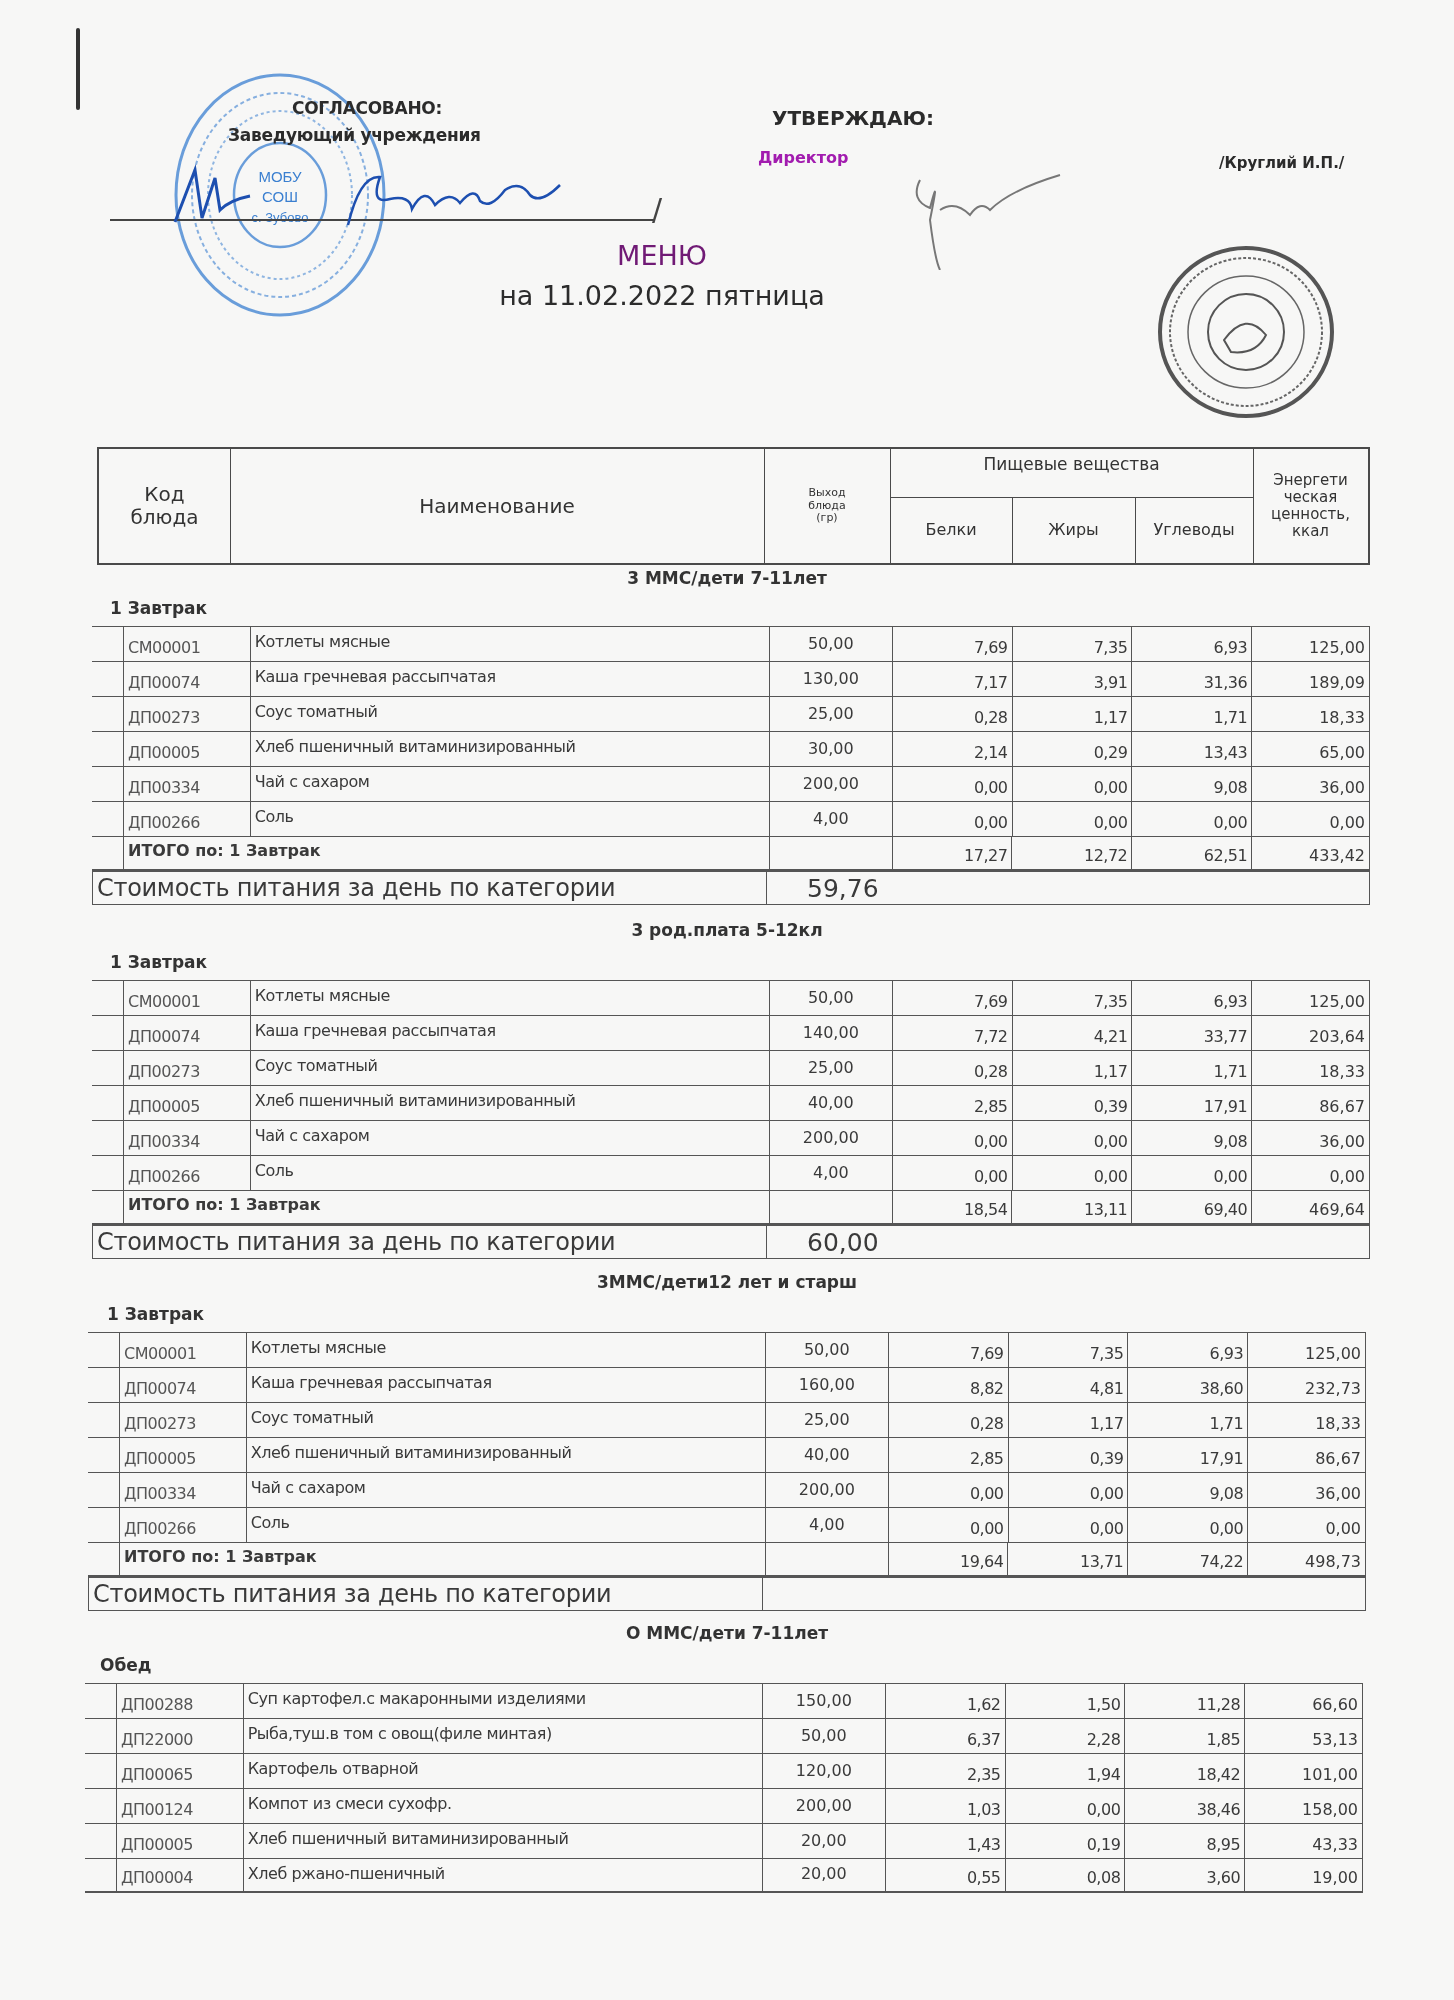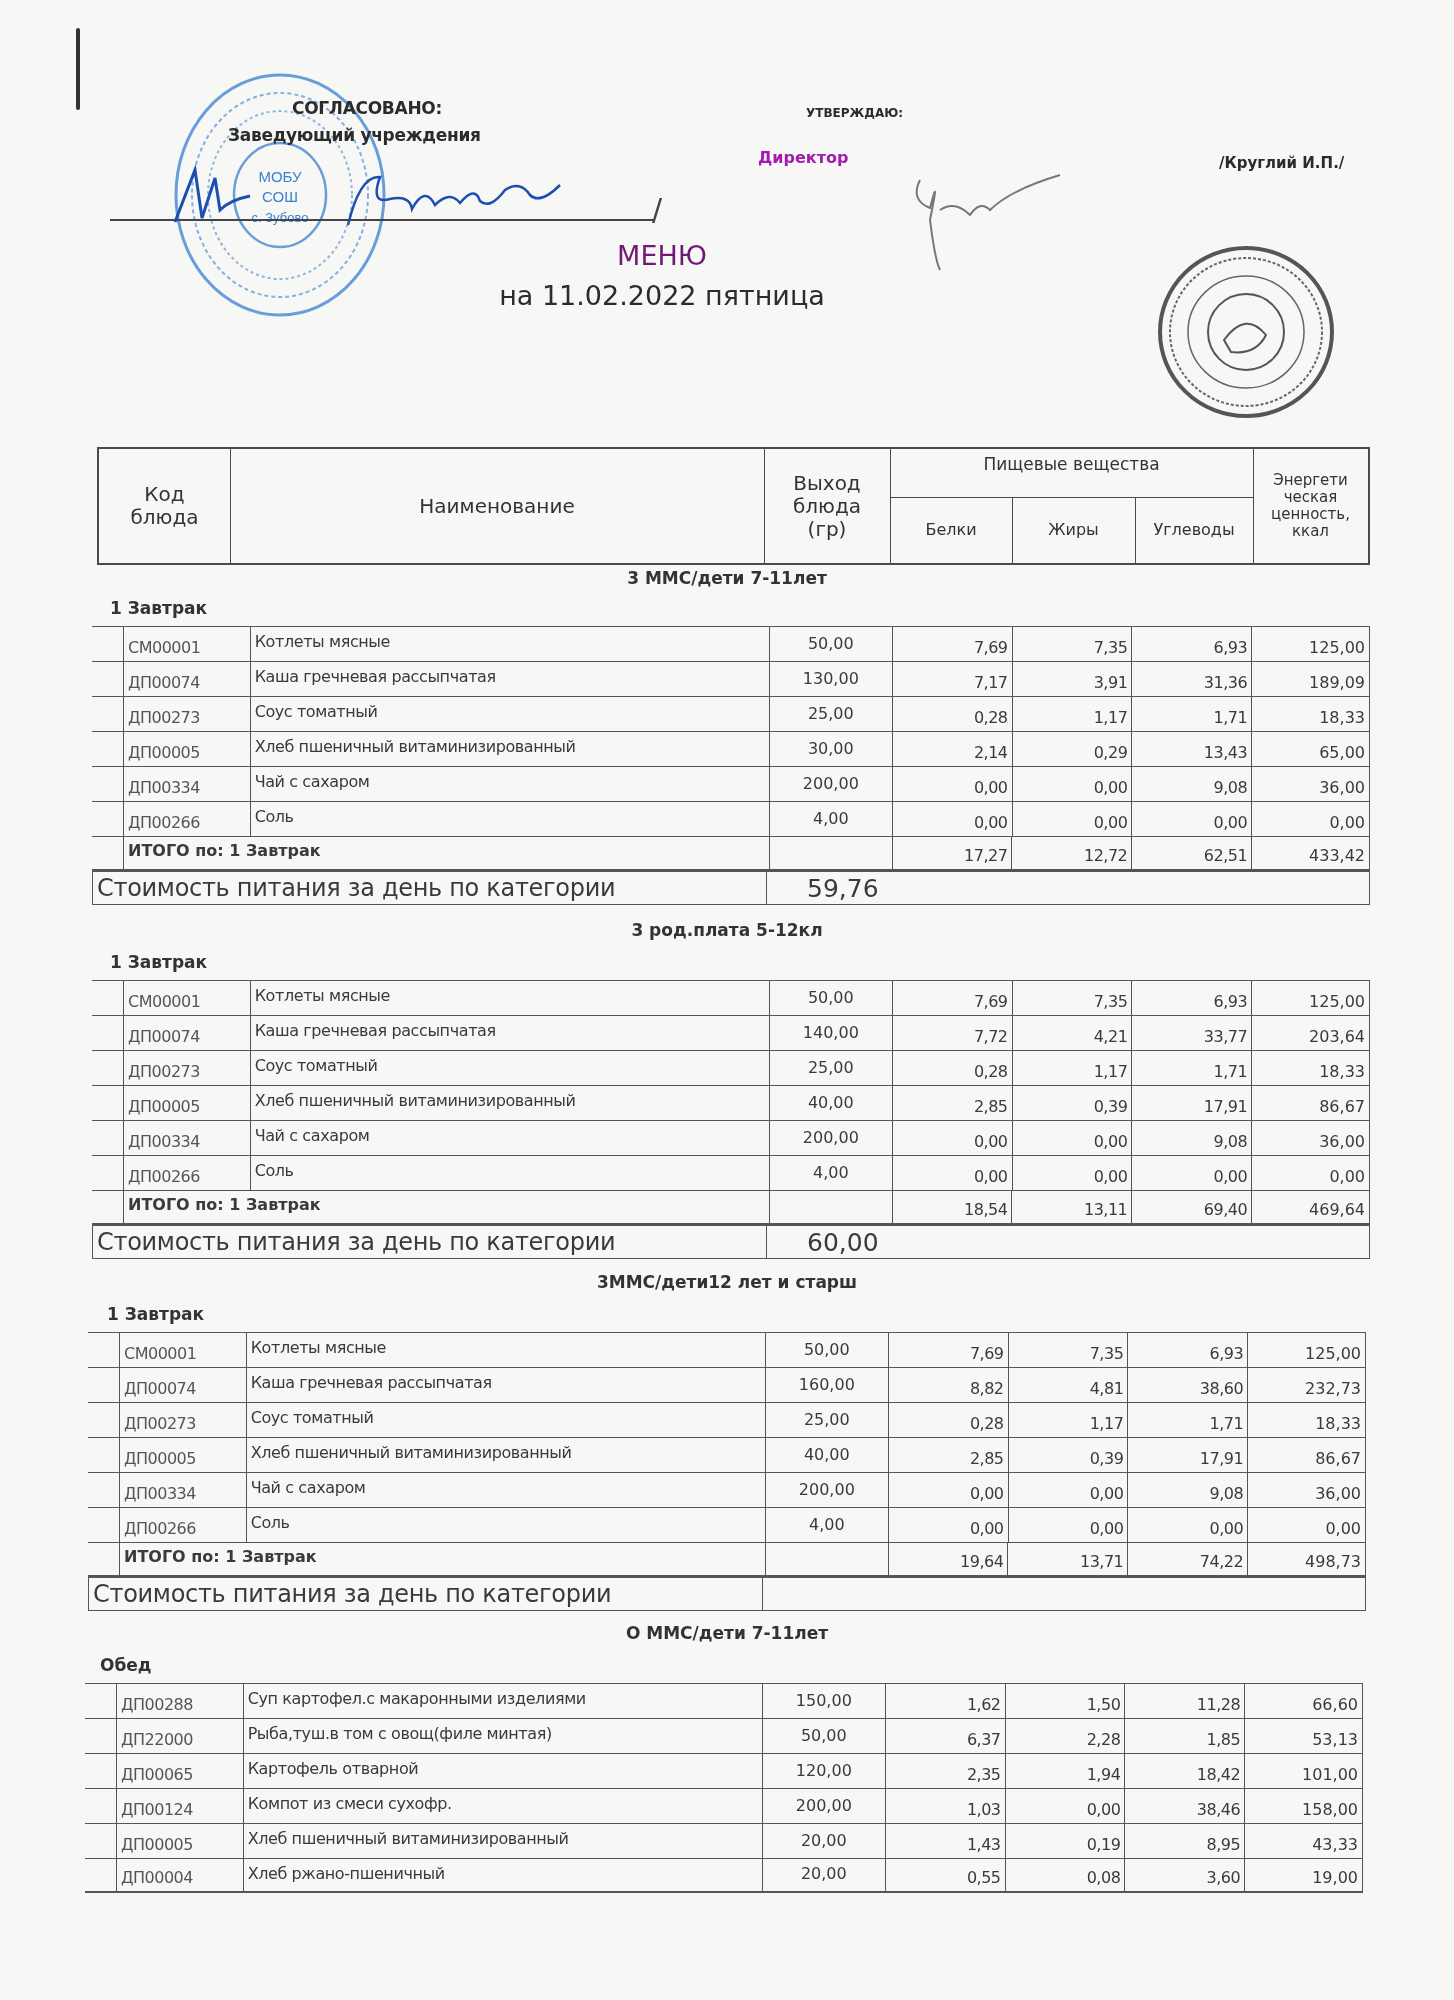--- a/index.html
+++ b/index.html
@@ -10,21 +10,21 @@
     color: #3a3a3a;
   }
   .abs { position: absolute; }
   .left-bar { left: 76px; top: 28px; width: 4px; height: 82px; background: #333; border-radius: 2px; }
 
   
   .agreed-title { left: 292px; top: 98px; font-size: 17px; font-weight: bold; color: #2b2b2b; letter-spacing: -0.3px; }
   .agreed-role { left: 228px; top: 125px; font-size: 17px; font-weight: bold; color: #2b2b2b; letter-spacing: -0.3px; }
   .agreed-line { left: 110px; top: 219px; width: 545px; height: 0; border-top: 2px solid #444; }
   .agreed-slash { left: 652px; top: 192px; font-size: 30px; color: #444; }
-  .approve-title { left: 806px; top: 106px; font-size: 12px; font-weight: bold; color: #2b2b2b; }
+  .approve-title { left: 772px; top: 106px; font-size: 20px; font-weight: bold; color: #2b2b2b; }
   .approve-role { left: 758px; top: 148px; font-size: 16px; font-weight: bold; color: #a21caf; }
   .approve-name { left: 1219px; top: 154px; font-size: 15px; font-weight: bold; color: #2b2b2b; }
 
   .doc-title { left: 0; top: 240px; width: 1324px; text-align: center; font-size: 27px; color: #701a75; }
   .doc-date { left: 0; top: 280px; width: 1324px; text-align: center; font-size: 27px; color: #2c2c2c; }
 
   
   .stamp-blue { left: 170px; top: 70px; width: 220px; height: 250px; }
   .stamp-gray { left: 1146px; top: 240px; width: 200px; height: 180px; }
   .sig { pointer-events: none; }
@@ -106,21 +106,21 @@
   <div class="vline" style="left:1154px"></div>
   <div class="hline" style="left:791px;width:363px;top:48px"></div>
   <div class="vline" style="left:913px;top:48px"></div>
   <div class="vline" style="left:1036px;top:48px"></div>
 
   <div class="th" style="left:0;top:0;width:131px;height:114px;font-size:20px;flex-direction:column">
     <span>Код</span>
     <span>блюда</span>
   </div>
   <div class="th" style="left:131px;top:0;width:534px;height:114px;font-size:20px">Наименование</div>
-  <div class="th" style="left:665px;top:0;width:126px;height:114px;font-size:20px;flex-direction:column">
+  <div class="th" style="left:665px;top:0;width:126px;height:114px;font-size:11px;flex-direction:column">
     <span>Выход</span>
     <span>блюда</span>
     <span>(гр)</span>
   </div>
   <div class="th" style="left:791px;top:0;width:363px;height:44px;font-size:17px;align-items:flex-start;padding-top:6px">Пищевые вещества</div>
   <div class="th" style="left:791px;top:48px;width:122px;height:66px;font-size:16px">Белки</div>
   <div class="th" style="left:913px;top:48px;width:123px;height:66px;font-size:16px">Жиры</div>
   <div class="th" style="left:1036px;top:48px;width:118px;height:66px;font-size:16px">Углеводы</div>
   <div class="th" style="left:1154px;top:0;width:115px;height:114px;font-size:15px;flex-direction:column">
     <span>Энергети</span>

